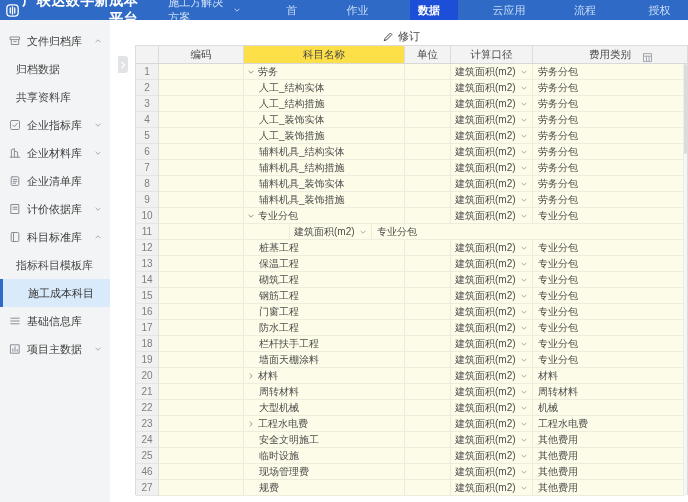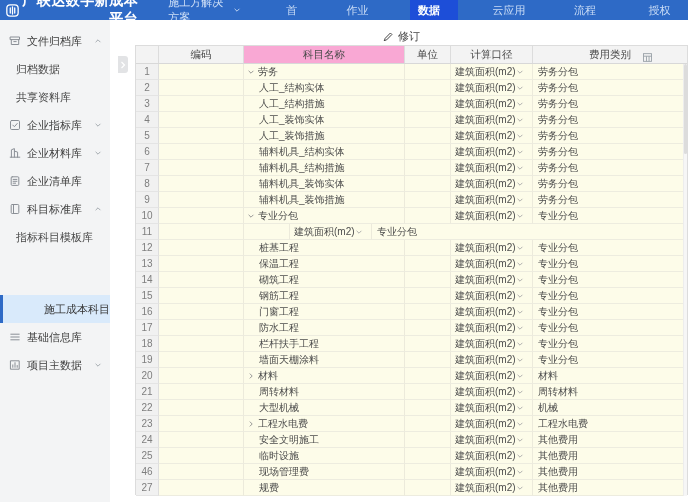--- a/index.html
+++ b/index.html
@@ -19,21 +19,21 @@
   .nav-item.active { background:#1d4ed8; color:#fff; font-weight:bold;padding-left:8px; }
 
   
   .body { flex:1; display:flex; min-height:0; }
   .sidebar { width:110px; background:#f3f4f5; flex:0 0 110px; padding-top:7px; }
   .side-item { height:28px; display:flex; align-items:center; font-size:11px;
     color:#3c3c3c; cursor:pointer; }
   .side-item.group { padding-left:9px; }
   .side-item.sub { padding-left:16px; color:#474747; }
   .side-item.sub.selected { background:#d9eafb; border-left:3px solid #2e6ac6;
-    padding-left:41px; color:#333;margin-top:44px; }
+    padding-left:25px; color:#333; }
   .side-item .icon { color:#8a8f96; display:flex; margin-right:6px; }
   .side-item .chev { margin-left:auto; margin-right:8px; color:#9aa0a6; display:flex; }
 
   .main { flex:1; background:#fff; position:relative; min-width:0; }
 
   
   .toolbar { margin:9px 0 0 17px; height:18px; display:flex; align-items:center;flex-direction:column; }
   .tbtn { display:inline-flex; align-items:center; gap:4px; font-size:11px;
     margin-right:13px; cursor:pointer; white-space:nowrap; }
   .tbtn.enabled { color:#454545; }
@@ -46,40 +46,40 @@
     background:#e2e3e5; border-radius:0 3px 3px 0; display:flex; align-items:center;
     justify-content:center; color:#fff; cursor:pointer; }
 
   
   .grid { position:absolute; left:25px; top:25px; width:553px; height:450px;
     border:1px solid #dcdcdc; background:#fff; }
   .ghead { height:18px; display:flex; background:#f3f3f3; border-bottom:1px solid #d8d8d8;
     position:relative; }
   .ghead .cell { font-size:10.5px; color:#4a4a4a; display:flex; align-items:center;
     justify-content:center; border-right:1px solid #dcdcdc; height:100%; }
-  .ghead .cell.name-col { background:#f9a8d4; }
+  .ghead .cell.name-col { background:#fde047; }
   .col-0 { width:23px; flex:0 0 23px; }
   .col-1 { width:85px; flex:0 0 85px; }
   .col-2 { width:161px; flex:0 0 161px; }
   .col-3 { width:46px; flex:0 0 46px; }
   .col-4 { width:82px; flex:0 0 82px; }
   .col-5 { flex:1; border-right:none !important; }
   .head-settings { position:absolute; right:34px; top:3px; color:#9aa2a8; cursor:pointer; }
 
   .gbody { height:432px; overflow:hidden; position:relative; }
   .grow { height:16px; display:flex; background:#fdfce9; cursor:pointer; }
   .grow .cell { border-right:1px solid #eceadb; border-bottom:1px solid #edecdf;
     font-size:10px; color:#4c4c4c; display:flex; align-items:center; overflow:hidden;
     white-space:nowrap; }
   .grow .rownum { background:#f1f1f1; border-right:1px solid #dedede;
     border-bottom:1px solid #e4e4e4; color:#7e7e7e; justify-content:center; }
   .grow .name-cell { padding-left:3px; }
   .grow .name-cell.lvl1 { padding-left:15px; }
   .grow .name-cell .arrow { color:#8a8a8a; display:flex; margin-right:3px; }
-  .grow .caliber-cell { padding:0 4px 0 4px; }
+  .grow .caliber-cell { justify-content:space-between; padding:0 4px 0 4px; }
   .grow .caliber-cell .chev { color:#a5a5a5; display:flex; }
   .grow .fee-cell { padding-left:5px; }
 
   .vscroll { position:absolute; right:0; top:0; width:4px; height:100%;
     background:#f6f6f6; border-left:1px solid #ededed; cursor:pointer; }
   .vscroll .thumb { width:3px; height:90px; background:#dcdcdc; border-radius:2px; }
 </style>
 </head>
 <body>
 
@@ -163,20 +163,34 @@
             <svg width="12" height="12" viewBox="0 0 12 12" fill="none" stroke="currentColor" stroke-width="1" stroke-linecap="round" stroke-linejoin="round">
               <rect x="2.2" y="1.8" width="7.6" height="8.6" rx="1"></rect>
               <path d="M4.1 4.4h3.8M4.1 6.3h3.8M4.1 8.2h2.5"></path>
             </svg>
           </span>
           <span>企业清单库</span>
         </div>
         <div class="side-item group">
           <span class="icon">
             <svg width="12" height="12" viewBox="0 0 12 12" fill="none" stroke="currentColor" stroke-width="1" stroke-linecap="round" stroke-linejoin="round">
+              <rect x="2.2" y="1.5" width="7.6" height="9"></rect>
+              <path d="M4 4.2h4M4 6.2h4"></path>
+            </svg>
+          </span>
+          <span>计价依据库</span>
+          <span class="chev">
+            <svg width="8" height="8" viewBox="0 0 10 10" fill="none" stroke="currentColor" stroke-width="1.1">
+              <path d="M2 3.5l3 3 3-3"></path>
+            </svg>
+          </span>
+        </div>
+        <div class="side-item group">
+          <span class="icon">
+            <svg width="12" height="12" viewBox="0 0 12 12" fill="none" stroke="currentColor" stroke-width="1" stroke-linecap="round" stroke-linejoin="round">
               <rect x="2.2" y="1.5" width="7.6" height="9" rx="1"></rect>
               <path d="M4.5 1.5v9"></path>
             </svg>
           </span>
           <span>科目标准库</span>
           <span class="chev">
             <svg width="8" height="8" viewBox="0 0 10 10" fill="none" stroke="currentColor" stroke-width="1.1">
               <path d="M2 6.5l3-3 3 3"></path>
             </svg>
           </span>

